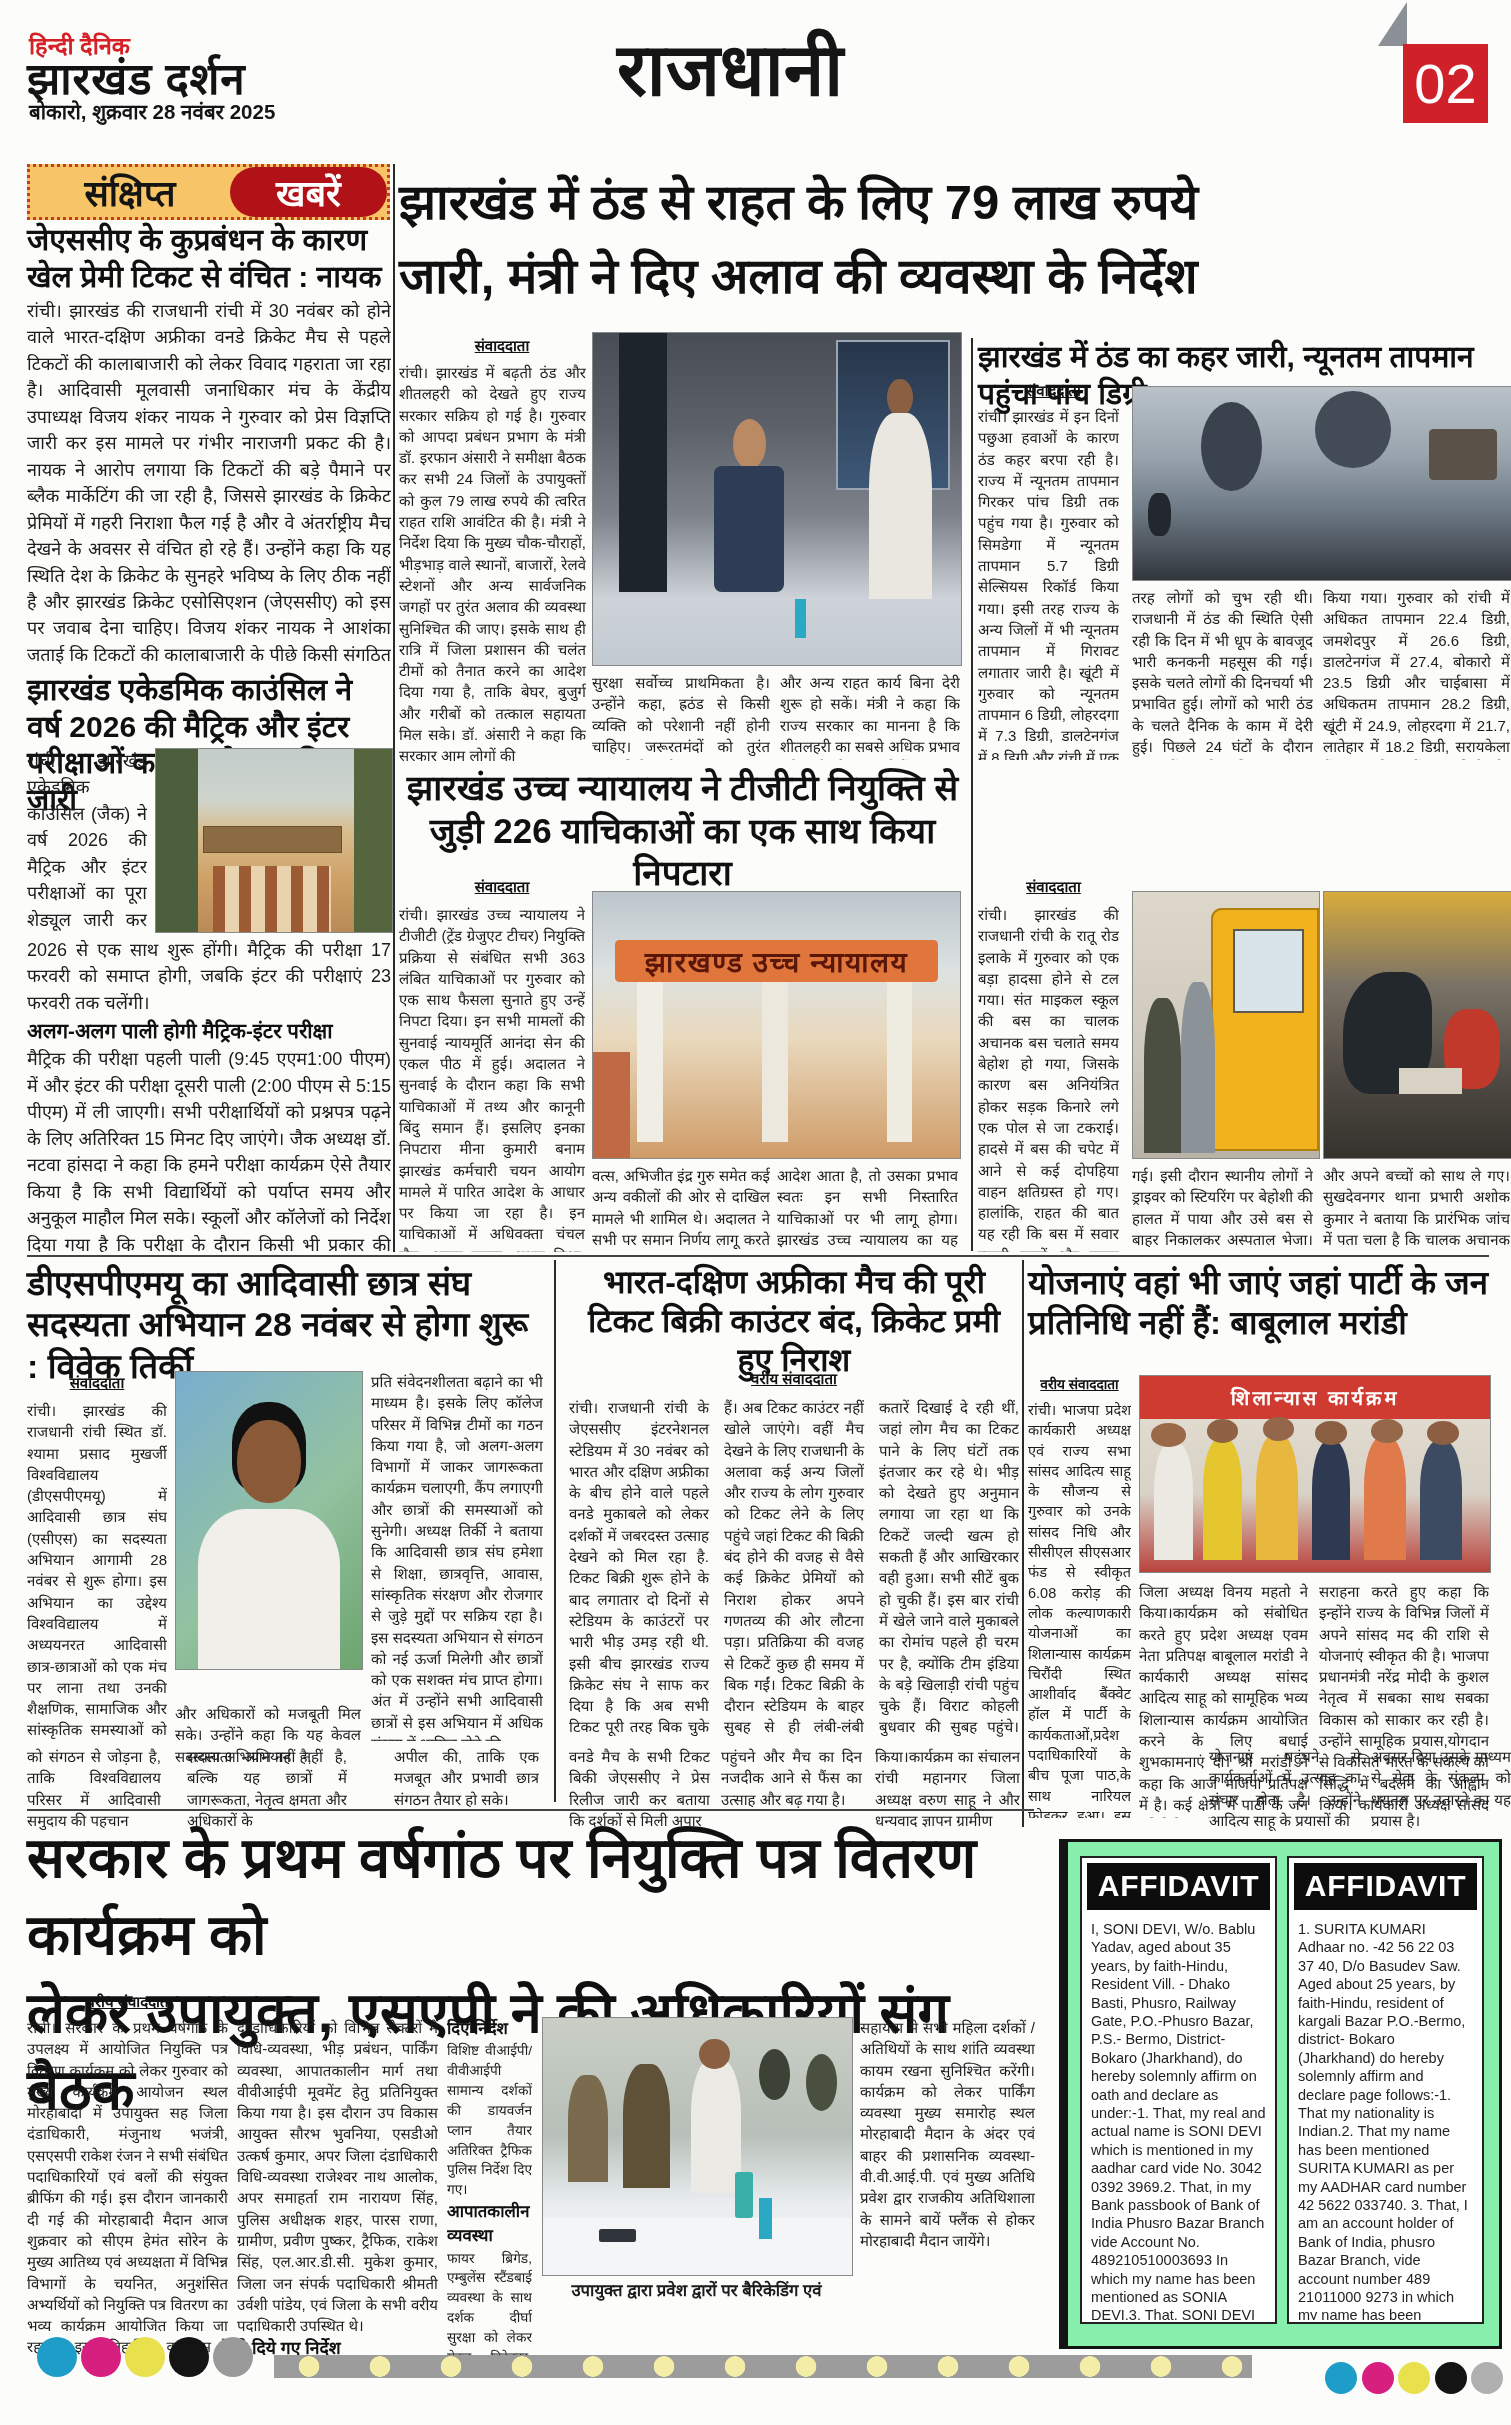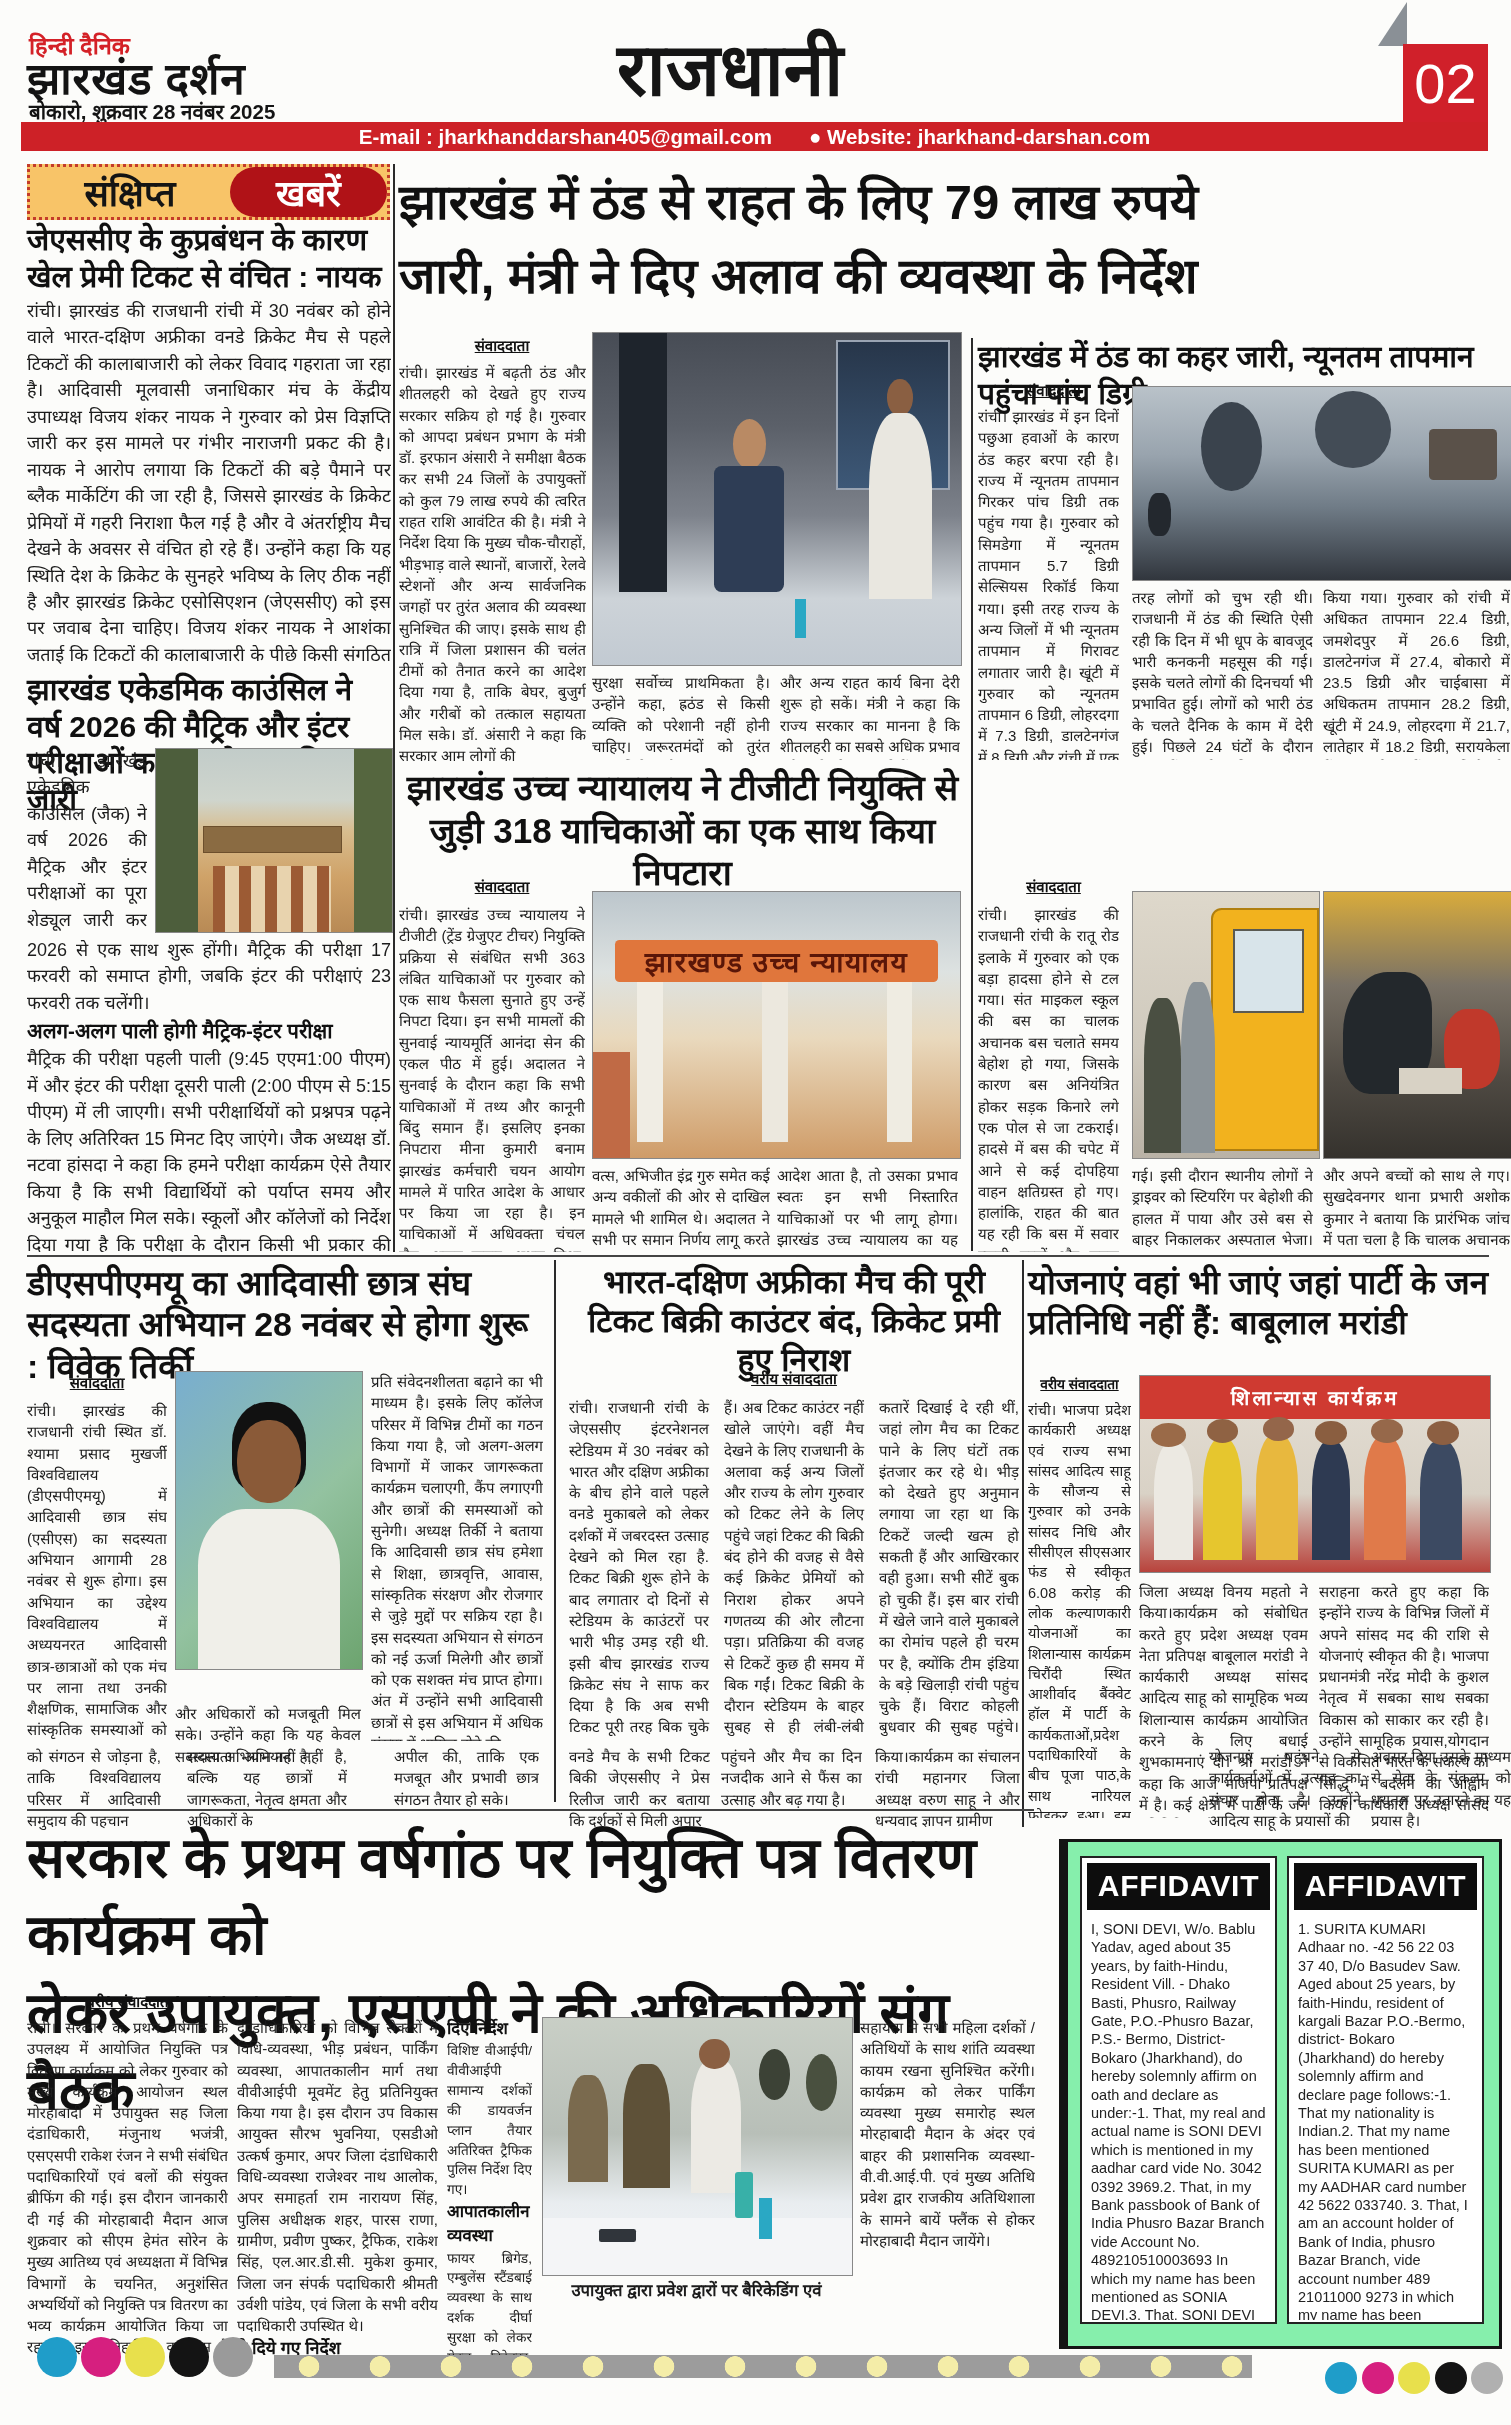--- a/index.html
+++ b/index.html
@@ -46,24 +46,20 @@
 <div class="page">
 
   <div class="abs tagline" style="left:29px;top:29px;width:274px;">हिन्दी दैनिक</div>
   <div class="abs mast-title" style="left:27px;top:47px;width:396px;">झारखंड दर्शन</div>
   <div class="abs dateline" style="left:29px;top:97px;width:396px;">बोकारो, शुक्रवार 28 नवंबर 2025</div>
   <div class="abs center-title" style="left:532px;top:16.7px;width:396px;text-align:center;">राजधानी</div>
   <div class="abs fold" style="left:1378px;top:1.5px;"></div>
   <div class="abs pagebox" style="left:1403px;top:44px;width:85px;height:79px;">
     <span>02</span>
   </div>
-  <div class="abs redbar" style="left:21px;top:122px;width:1467px;height:29px;">
-    <span>E-mail : jharkhanddarshan405@gmail.com</span>
-    <span>● Website: jharkhand-darshan.com</span>
-  </div>
 
   <div class="vrule" style="left:393px;top:164px;height:1088px;"></div>
   <div class="vrule" style="left:971px;top:338px;height:913px;"></div>
   <div class="vrule" style="left:554px;top:1260px;height:542px;"></div>
   <div class="vrule" style="left:1022px;top:1260px;height:567px;"></div>
   <div class="abs" style="left:27px;top:1255px;width:1462px;height:1.5px;background:#444;"></div>
   <div class="abs" style="left:27px;top:1809px;width:1007px;height:1.5px;background:#444;"></div>
 
   <div class="abs briefs-banner" style="left:27px;top:164px;width:357px;height:50px;">
     <div class="briefs-main">संक्षिप्त</div>
@@ -117,21 +113,21 @@
   <div class="photo" style="left:1132px;top:386px;width:379px;height:193px;background:linear-gradient(180deg,#b9c2c9 0%,#99a4ae 35%,#707c87 62%,#4a525b 85%,#31363d 100%);">
     <div class="abs" style="left:18%;top:8%;width:16%;height:46%;background:#3a434d;border-radius:50%;"></div>
     <div class="abs" style="left:48%;top:2%;width:20%;height:40%;background:#434c56;border-radius:50%;"></div>
     <div class="abs" style="right:4%;top:22%;width:18%;height:26%;background:#5a5149;border-radius:4.6px;"></div>
     <div class="abs" style="left:4%;top:55%;width:6%;height:22%;background:#23282e;border-radius:40%;"></div>
   </div>
 
   <div class="abs jt clip body-sm" style="left:1132px;top:587px;width:181px;height:173px;">तरह लोगों को चुभ रही थी। राजधानी में ठंड की स्थिति ऐसी रही कि दिन में भी धूप के बावजूद भारी कनकनी महसूस की गई। इसके चलते लोगों की दिनचर्या भी प्रभावित हुई।  लोगों को भारी ठंड के चलते दैनिक के काम में देरी हुई। पिछले 24 घंटों के दौरान राज्य में सबसे अधिक तापमान गोडडा में 29.7 डिग्री और सबसे कम तापमान 5.7</div>
   <div class="abs jt clip body-sm" style="left:1323px;top:587px;width:187px;height:173px;">किया गया।  गुरुवार को रांची में अधिकत तापमान 22.4 डिग्री, जमशेदपुर में 26.6 डिग्री, डालटेनगंज में 27.4, बोकारो में 23.5 डिग्री और चाईबासा में अधिकतम तापमान 28.2 डिग्री, खूंटी में 24.9, लोहरदगा में 21.7, लातेहार में 18.2 डिग्री, सरायकेला में 36.3, गोडडा में 29.7 डिग्री और सिमडेगा में अधिकतम तापमान 26.4 डिग्री सेल्सियस रिकॉर्ड किया गया।</div>
 
-  <div class="abs hl" style="left:399px;top:767px;width:567px;font-size:35px;text-align:center;">झारखंड उच्च न्यायालय ने टीजीटी नियुक्ति से जुड़ी 318 याचिकाओं का एक साथ किया निपटारा</div>
+  <div class="abs hl" style="left:399px;top:767px;width:567px;font-size:35px;text-align:center;">झारखंड उच्च न्यायालय ने टीजीटी नियुक्ति से जुड़ी 226 याचिकाओं का एक साथ किया निपटारा</div>
   <div class="abs byline" style="left:426px;top:876px;width:152px;">संवाददाता</div>
   <div class="abs jt clip body-sm" style="left:399px;top:904px;width:186px;height:348px;">रांची। झारखंड उच्च न्यायालय ने टीजीटी (ट्रेंड ग्रेजुएट टीचर) नियुक्ति प्रक्रिया से संबंधित सभी 363 लंबित याचिकाओं पर गुरुवार को एक साथ फैसला सुनाते हुए उन्हें निपटा दिया। इन सभी मामलों की सुनवाई न्यायमूर्ति आनंदा सेन की एकल पीठ में हुई।  अदालत ने सुनवाई के दौरान कहा कि सभी याचिकाओं में तथ्य और कानूनी बिंदु समान हैं। इसलिए इनका निपटारा मीना कुमारी बनाम झारखंड कर्मचारी चयन आयोग मामले में पारित आदेश के आधार पर किया जा रहा है। इन याचिकाओं में अधिवक्ता चंचल जैन, अजय कुमार, शुभम मिश्रा, तेजस्विता</div>
 
   <div class="photo" style="left:592px;top:891px;width:367px;height:266px;background:linear-gradient(180deg,#bcc6cc 0%,#dde2e1 30%,#e9d9bd 55%,#cf9c68 100%);">
     <div class="abs" style="left:6%;top:18%;width:88%;height:16%;background:#e0763c;border-radius:4.6px;display:flex;align-items:center;justify-content:center;">
       <span style="color:#5a1608;font-weight:800;font-size:28px;letter-spacing:1.5px;">झारखण्ड उच्च न्यायालय</span>
     </div>
     <div class="abs" style="left:12%;top:34%;width:7%;height:60%;background:#f0ede4;"></div>
     <div class="abs" style="left:46%;top:34%;width:7%;height:60%;background:#ece8de;"></div>
     <div class="abs" style="left:80%;top:34%;width:7%;height:60%;background:#efece2;"></div>

